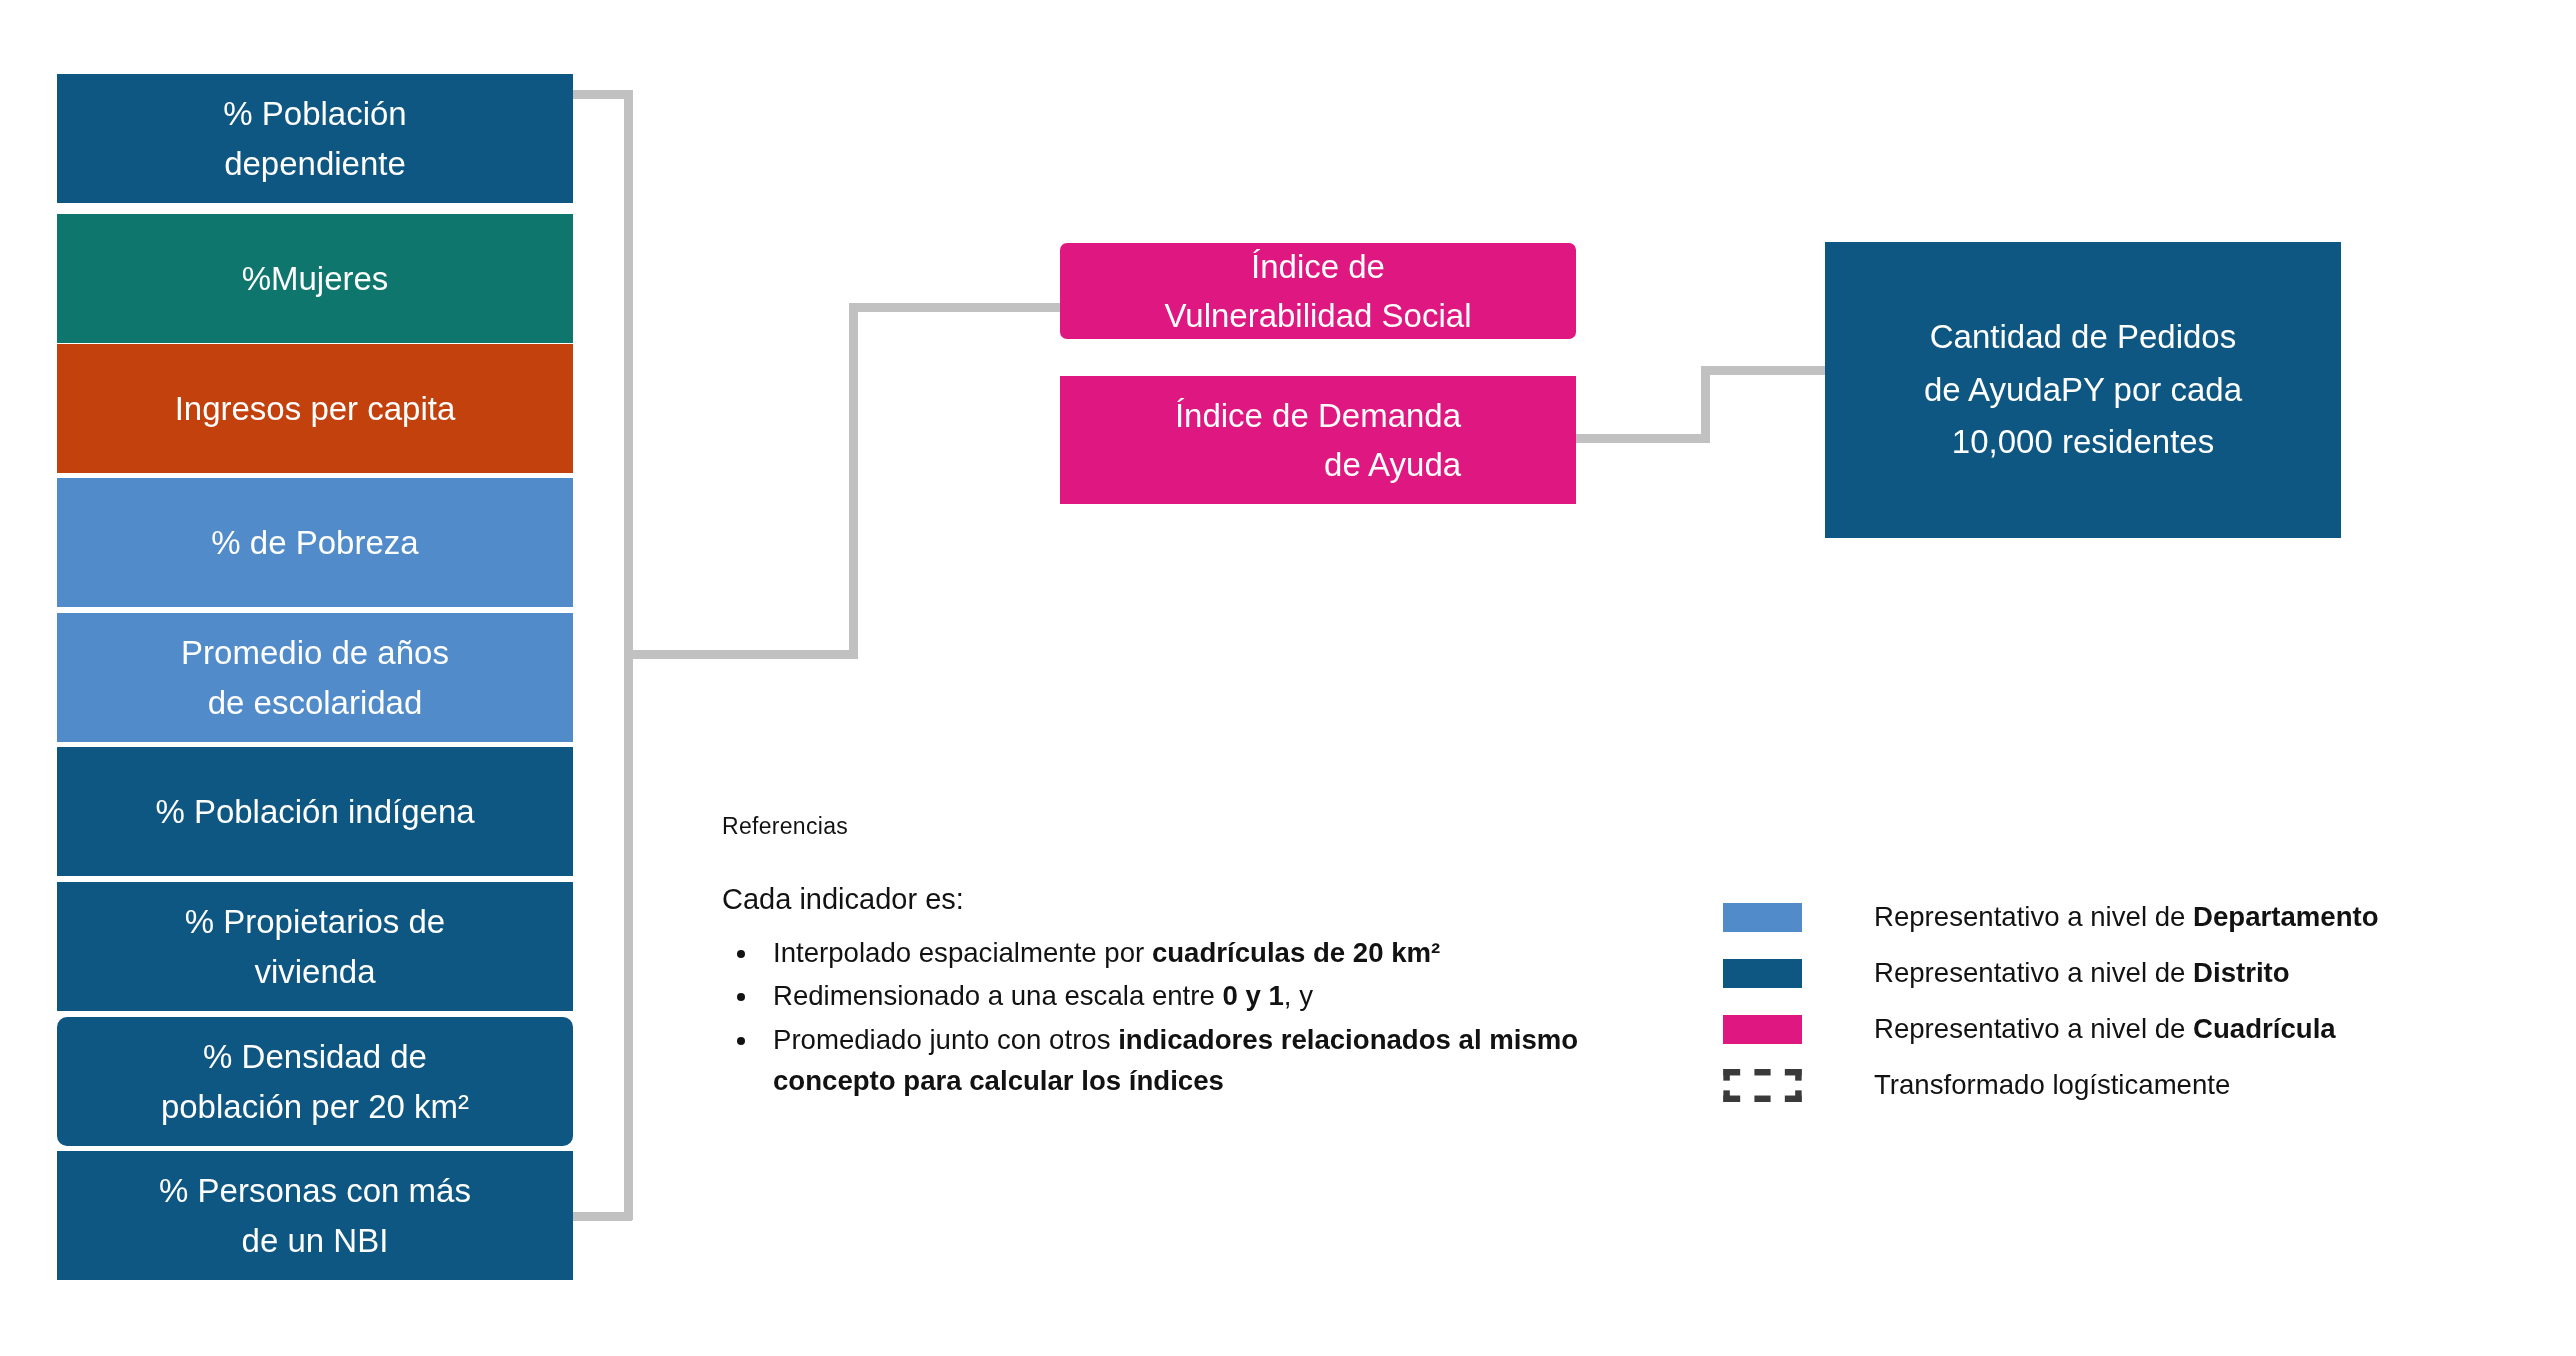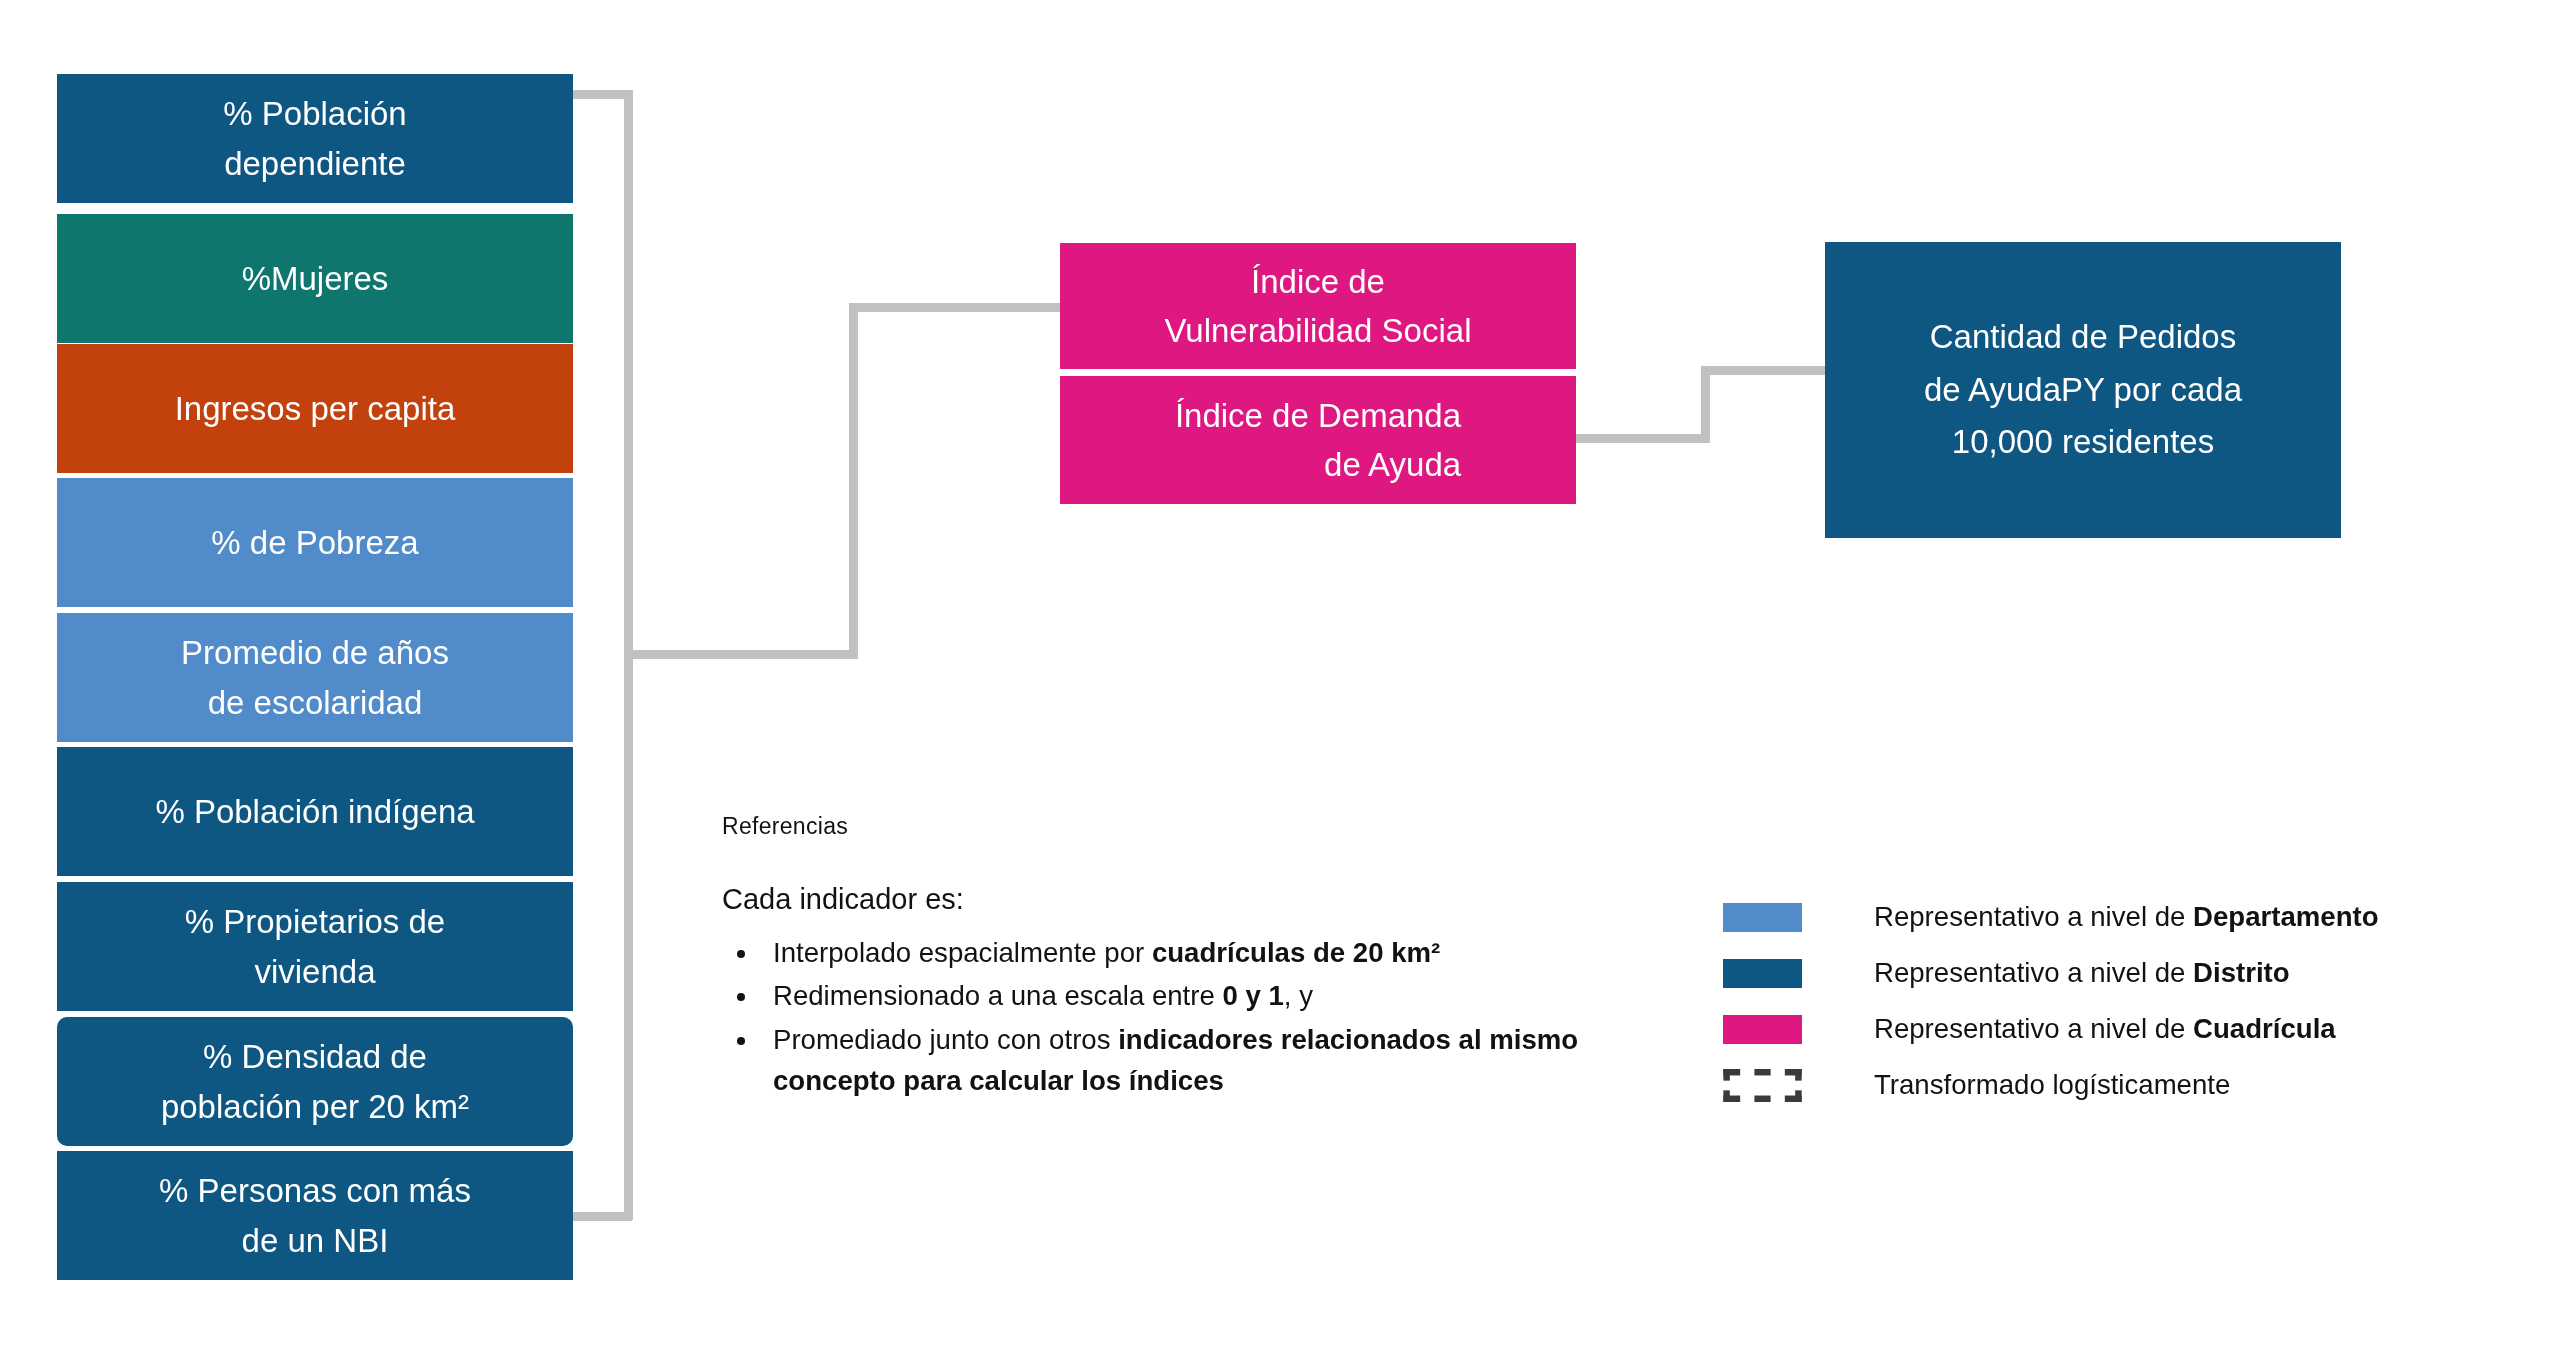--- a/index.html
+++ b/index.html
@@ -59,21 +59,21 @@
   <div class="conn" style="left: 573px; top: 90px; width: 59px; height: 8.5px; background-color: rgb(193, 193, 193);"></div>
   <div class="conn" style="left: 624px; top: 90px; width: 8.5px; height: 1130px; background-color: rgb(193, 193, 193);"></div>
   <div class="conn" style="left: 573px; top: 1212px; width: 59px; height: 8.5px; background-color: rgb(193, 193, 193);"></div>
   <div class="conn" style="left: 624px; top: 650px; width: 233px; height: 8.5px; background-color: rgb(193, 193, 193);"></div>
   <div class="conn" style="left: 849px; top: 303px; width: 8.5px; height: 356px; background-color: rgb(193, 193, 193);"></div>
   <div class="conn" style="left: 849px; top: 303px; width: 211px; height: 8.5px; background-color: rgb(193, 193, 193);"></div>
   <div class="conn" style="left: 1576px; top: 434px; width: 134px; height: 8.5px; background-color: rgb(193, 193, 193);"></div>
   <div class="conn" style="left: 1701px; top: 366px; width: 8.5px; height: 76px; background-color: rgb(193, 193, 193);"></div>
   <div class="conn" style="left: 1701px; top: 366px; width: 124px; height: 8.5px; background-color: rgb(193, 193, 193);"></div>
 
-  <div class="box index-box" style="top: 243px; height: 126px; background-color: rgb(223, 23, 128);">Índice de
+  <div class="box index-box" style="top: 243px; height: 96px; background-color: rgb(223, 23, 128); border-radius: 7px;">Índice de
 Vulnerabilidad Social</div>
   <div class="box index-box" style="top: 376px; height: 128px; background-color: rgb(223, 23, 128); text-align: right;">Índice de Demanda
 de Ayuda</div>
 
   <div class="box outcome" style="background-color: rgb(15, 87, 131);">Cantidad de Pedidos
 de AyudaPY por cada
 10,000 residentes</div>
 
   <div class="referencias">
     <h2>Referencias</h2>

